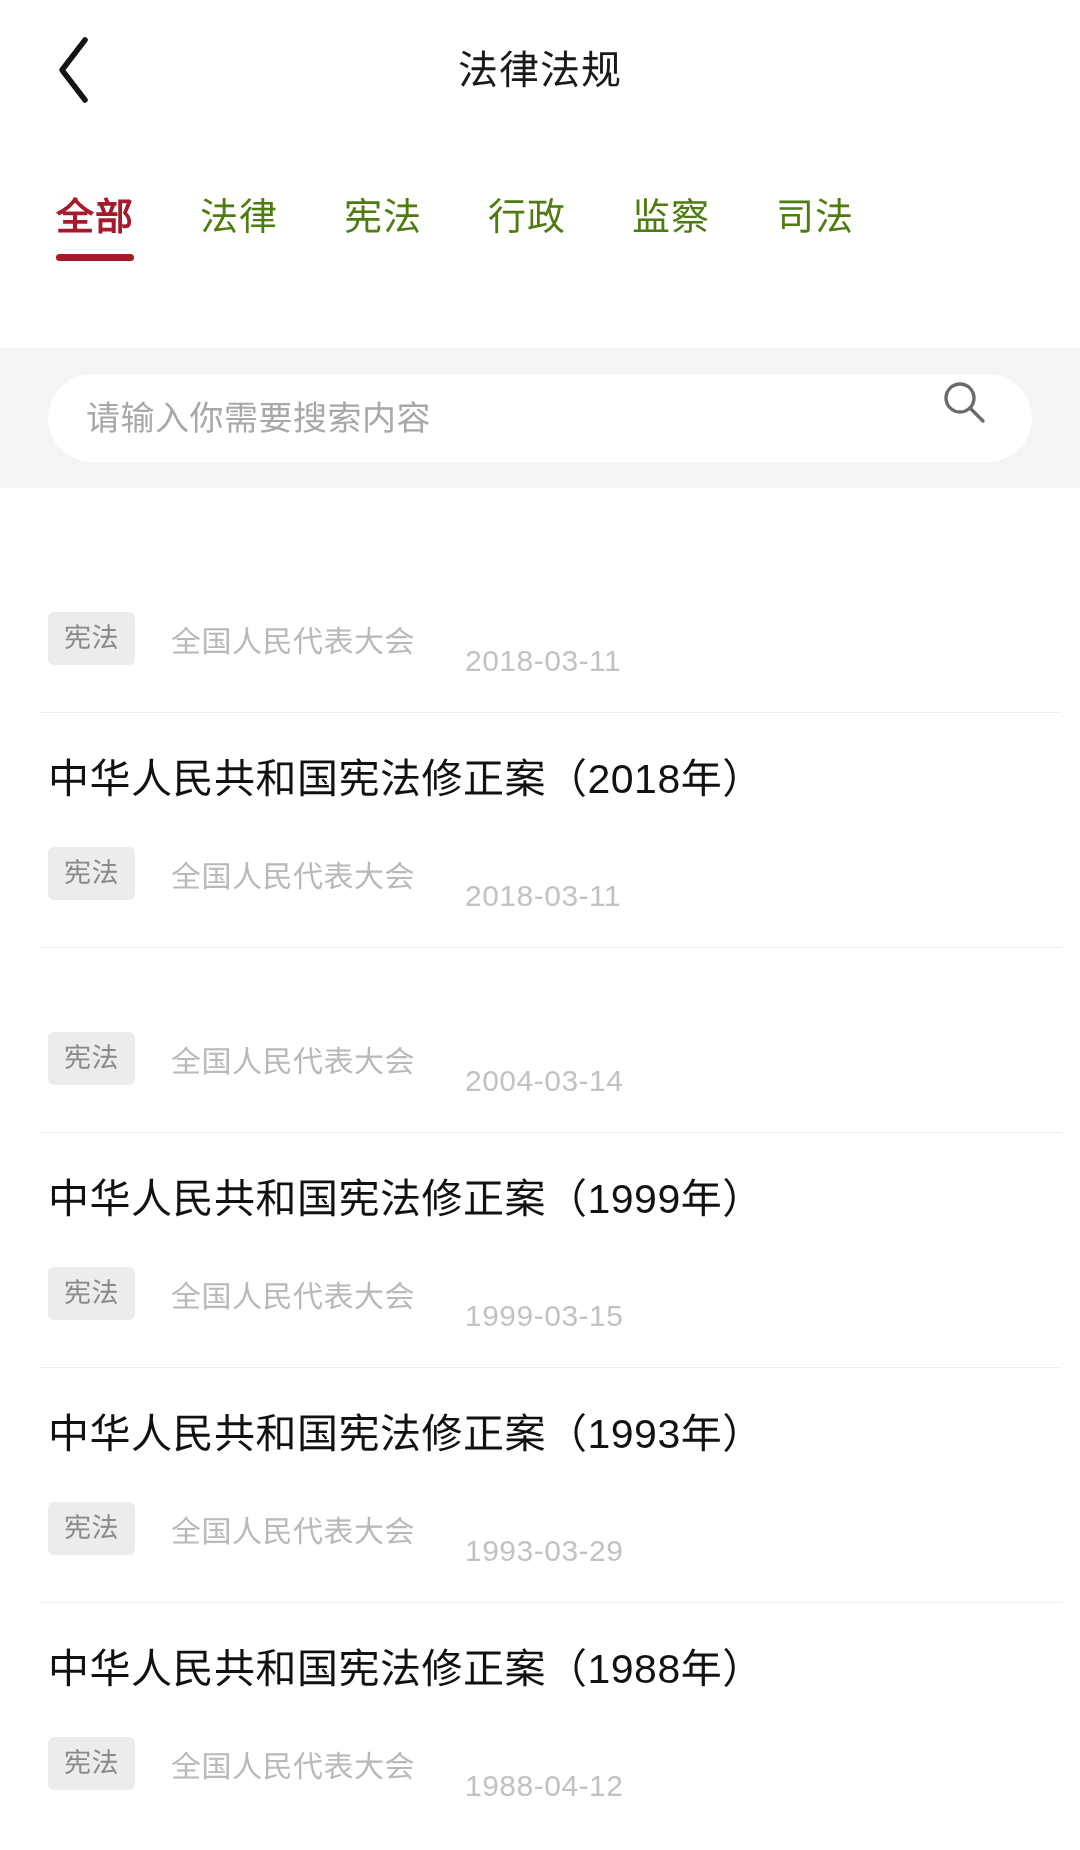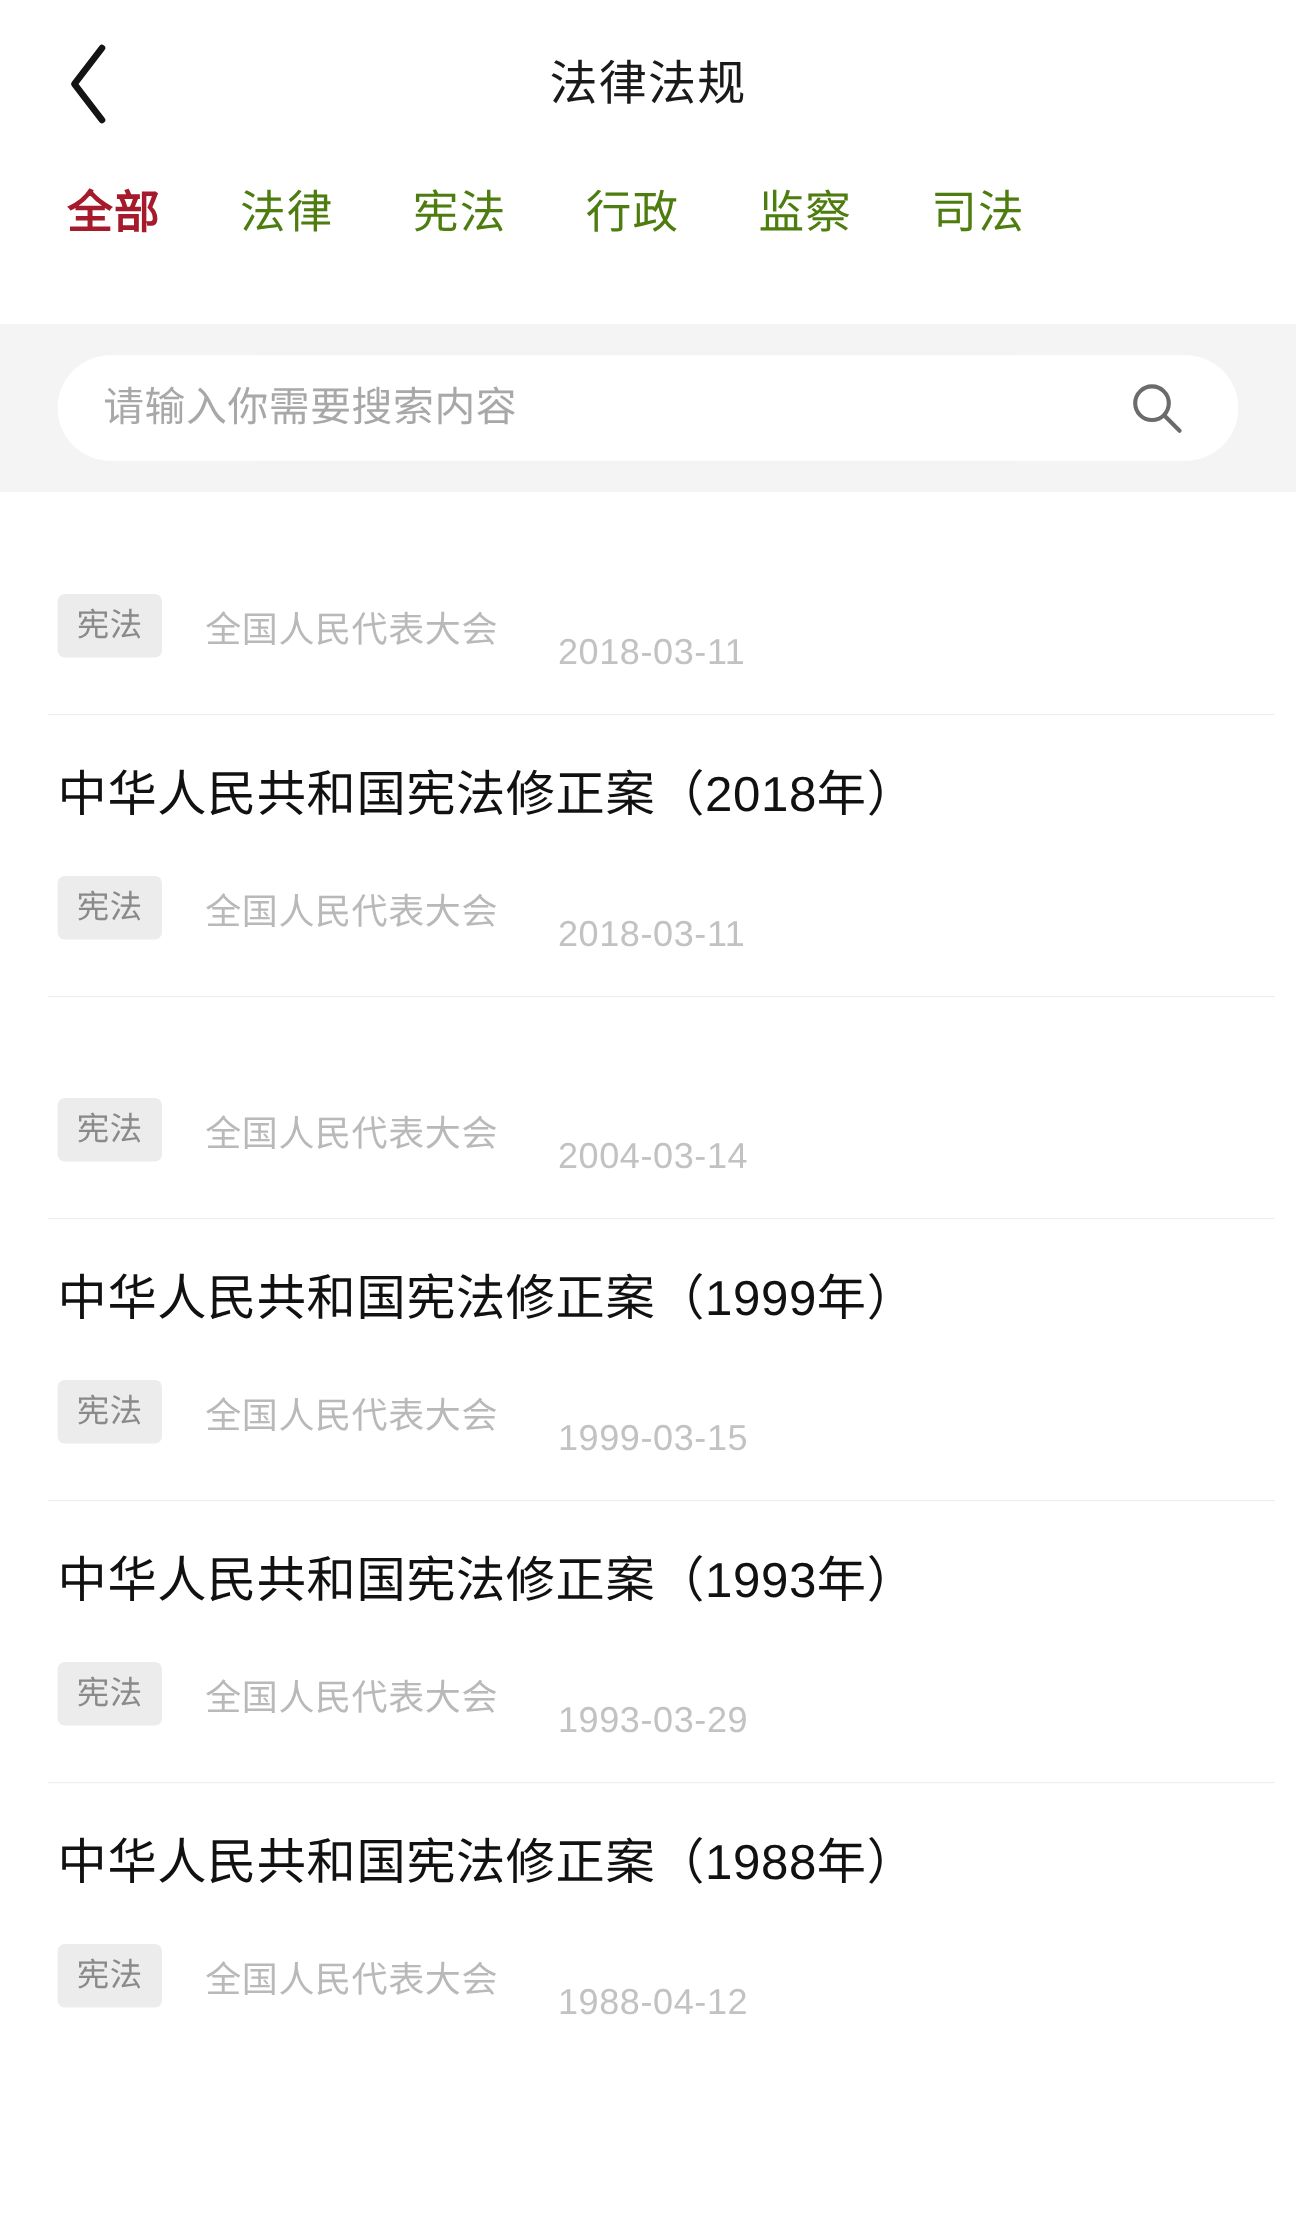--- a/index.html
+++ b/index.html
@@ -7,21 +7,21 @@
   body{
     font-family:"Liberation Sans","DejaVu Sans",sans-serif;
     background:#ffffff;
     overflow:hidden;
     -webkit-font-smoothing:antialiased;
   }
   .phone{
     width:1080px;height:1850px;
     background:#ffffff;
     position:relative;
-    display:flex;flex-direction:column;
+    display:flex;flex-direction:column;gap:39px;
   }
 
   
   .navbar{
     height:140px;
     flex:0 0 140px;
     background:#ffffff;
     position:relative;
     display:flex;align-items:center;
   }
@@ -54,21 +54,21 @@
     padding-left:56px;
     overflow:hidden;
     position:relative;
   }
   .tab{
     position:relative;
     flex:0 0 auto;
     margin-right:66px;
     padding-top:16px;
     display:flex;
-    flex-direction:row;
+    flex-direction:column;
     align-items:center;
     cursor:pointer;
     white-space:nowrap;
   }
   .tab-label{
     font-size:38px;
     line-height:1.18;
     color:#4d7c0f;
     letter-spacing:1px;
   }
@@ -94,21 +94,20 @@
     display:flex;
     align-items:center;
     padding:0 48px;
   }
   .search-box{
     flex:1;
     height:88px;
     background:#ffffff;
     border-radius:44px;
     display:flex;
-    align-items:center;
     padding:0 40px 0 38px;
   }
   .search-input{
     flex:1;
     border:0;outline:0;
     background:transparent;
     font-family:"Liberation Sans","DejaVu Sans",sans-serif;
     font-size:34px;
     color:#333;
     letter-spacing:0.5px;

